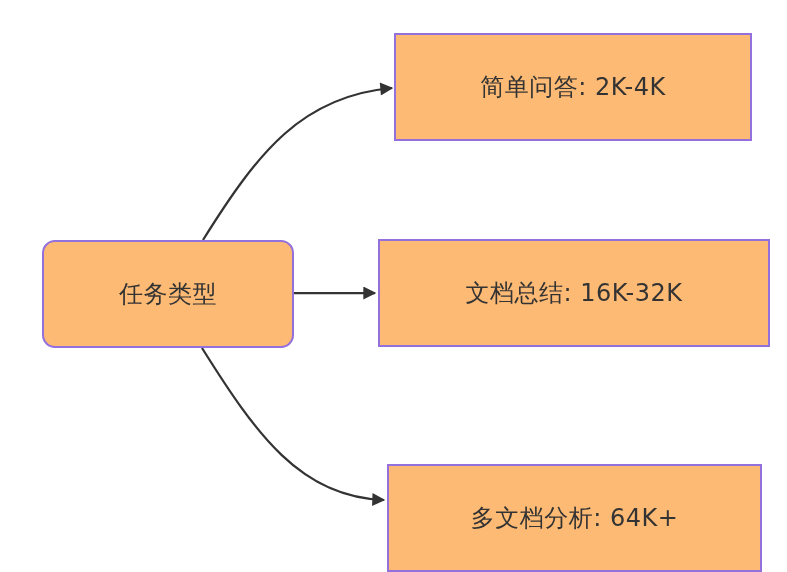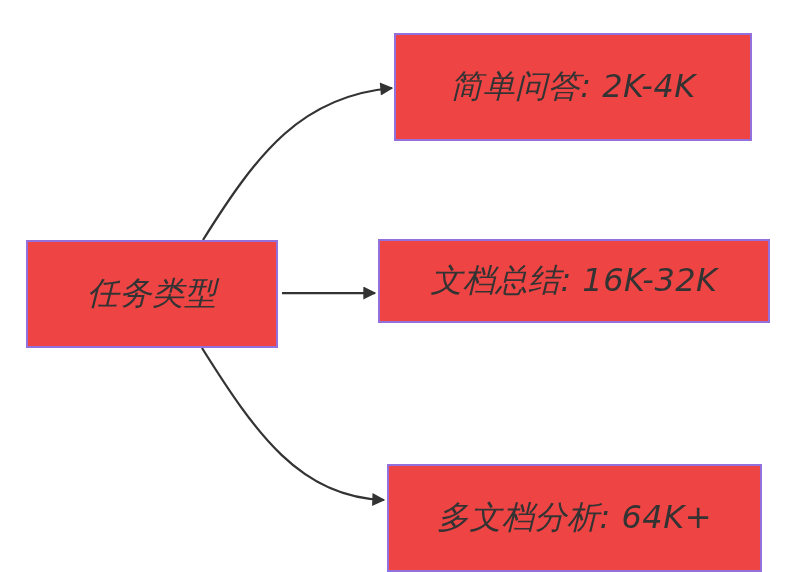--- a/index.html
+++ b/index.html
@@ -24,35 +24,34 @@
     pointer-events: none;
   }
   .edges path.edge {
     fill: none;
     stroke: #333333;
     stroke-width: 2.25px;
   }
   .node {
     position: absolute;
     box-sizing: border-box;
-    background: #ef4444;
+    background: #fdba74;
     border: 2.5px solid #9370DB;
     color: #333333;
     display: flex;
     align-items: center;
     justify-content: center;
-    font-size: 32px;
+    font-size: 24px;
     letter-spacing: 0.5px;
     white-space: nowrap;
     text-align: center;
-    font-style: italic;
   }
-  .node-root   { left: 26px;  top: 240px; width: 252px; height: 108px; }
+  .node-root   { left: 42px;  top: 240px; width: 252px; height: 108px; border-radius: 13px; }
   .node-top    { left: 394px; top: 33px;  width: 358px; height: 108px; }
-  .node-mid    { left: 378px; top: 239px; width: 392px; height: 84px; }
+  .node-mid    { left: 378px; top: 239px; width: 392px; height: 108px; }
   .node-bottom { left: 387px; top: 464px; width: 375px; height: 108px; }
 </style>
 </head>
 <body>
 
 <div class="canvas">
 
   <svg class="edges" viewBox="0 0 787 572" xmlns="http://www.w3.org/2000/svg">
     <defs>
       <marker id="arrowhead" viewBox="0 0 10 10" refX="9" refY="5" markerUnits="userSpaceOnUse" markerWidth="17" markerHeight="13" orient="auto">

